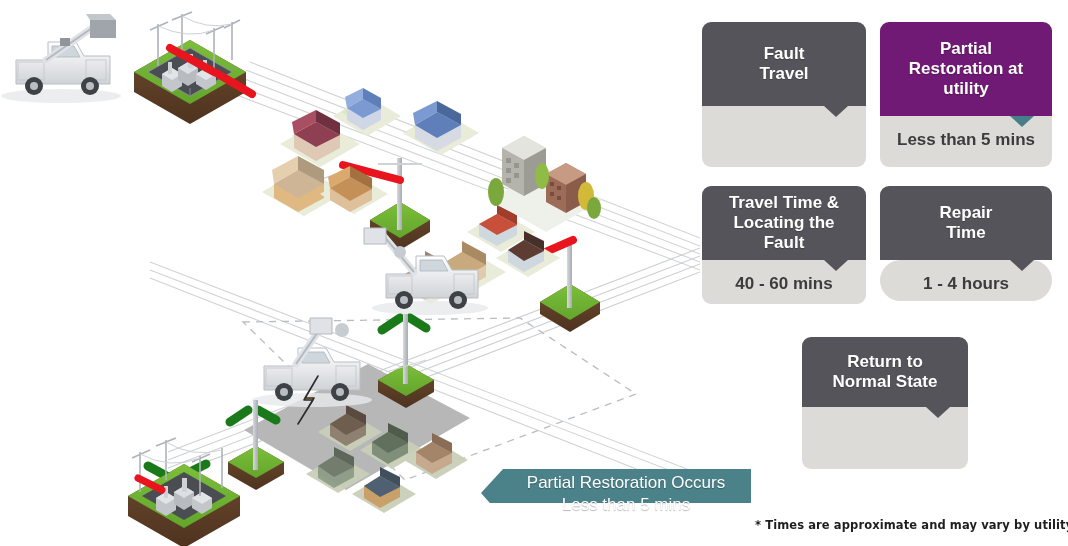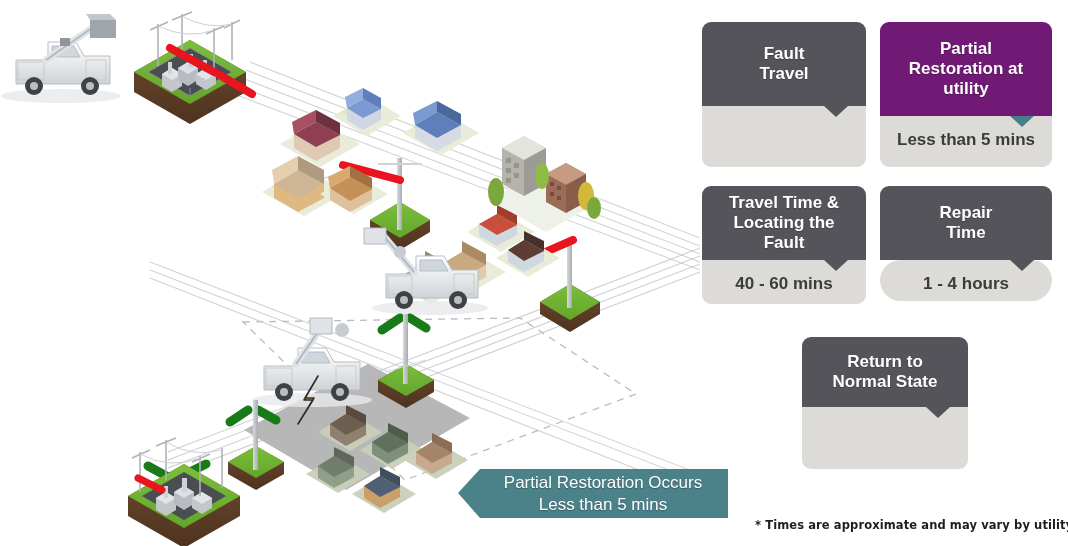--- a/index.html
+++ b/index.html
@@ -84,21 +84,21 @@
 
   #footnote{
     position:absolute;left:65px;top:518px;width:310px;
     font-size:11.5px;font-weight:bold;color:#1e1e1e;
     font-family:"DejaVu Sans","Liberation Sans",sans-serif;
     letter-spacing:.1px;white-space:nowrap;
   }
 
   
   #ribbon{
-    position:absolute;left:458px;top:469px;width:270px;height:49px;
+    position:absolute;left:481px;top:469px;width:270px;height:34px;
     background:#4b828a;
     color:#ffffff;
     font-size:17px;
     line-height:22px;
     text-align:center;
     padding-top:3px;
     box-sizing:border-box;
     clip-path:polygon(22px 0, 270px 0, 270px 49px, 22px 49px, 0 24px);
     text-shadow:0 1px 1px rgba(0,0,0,.3);
   }

